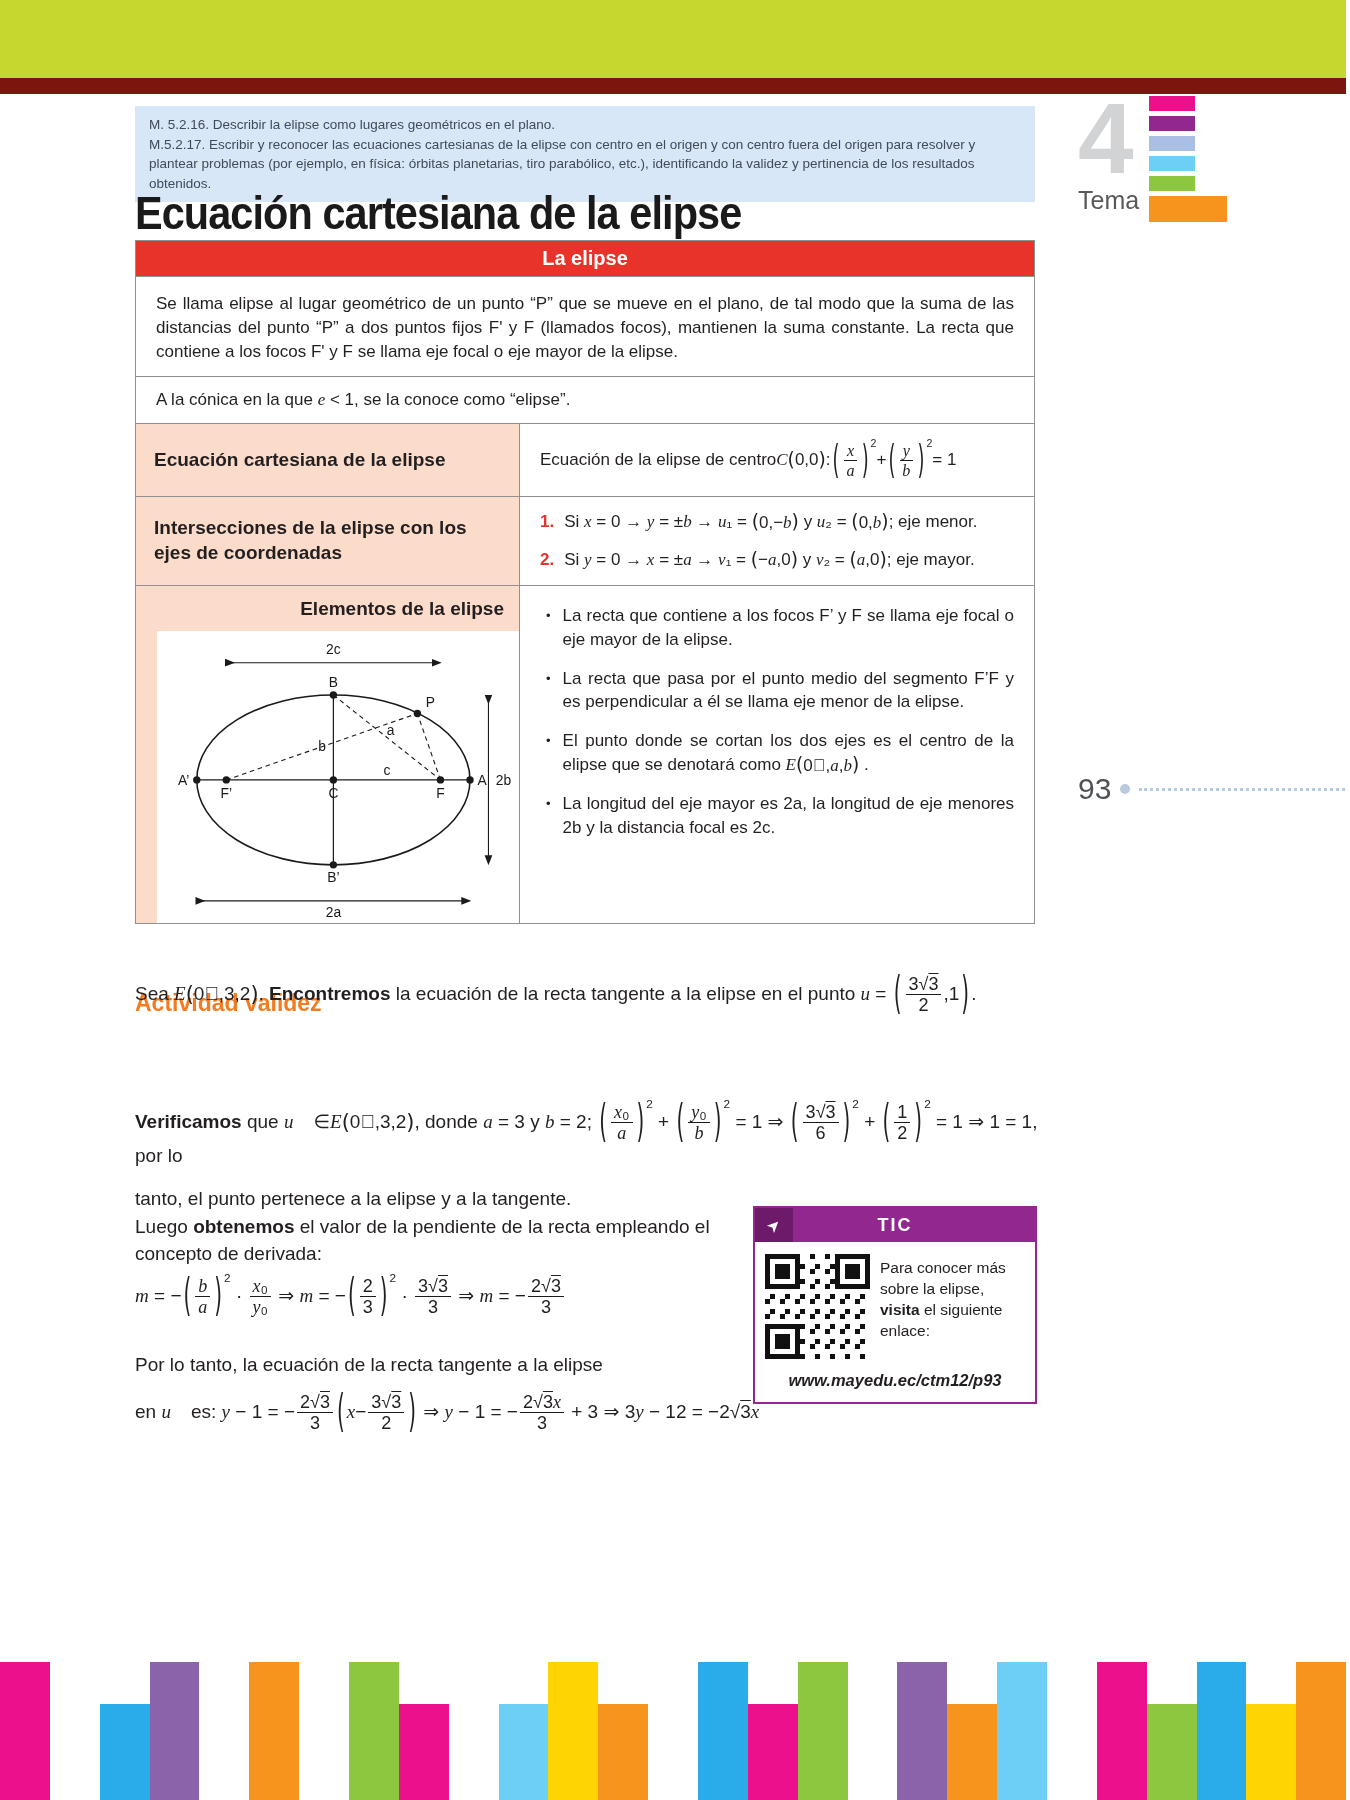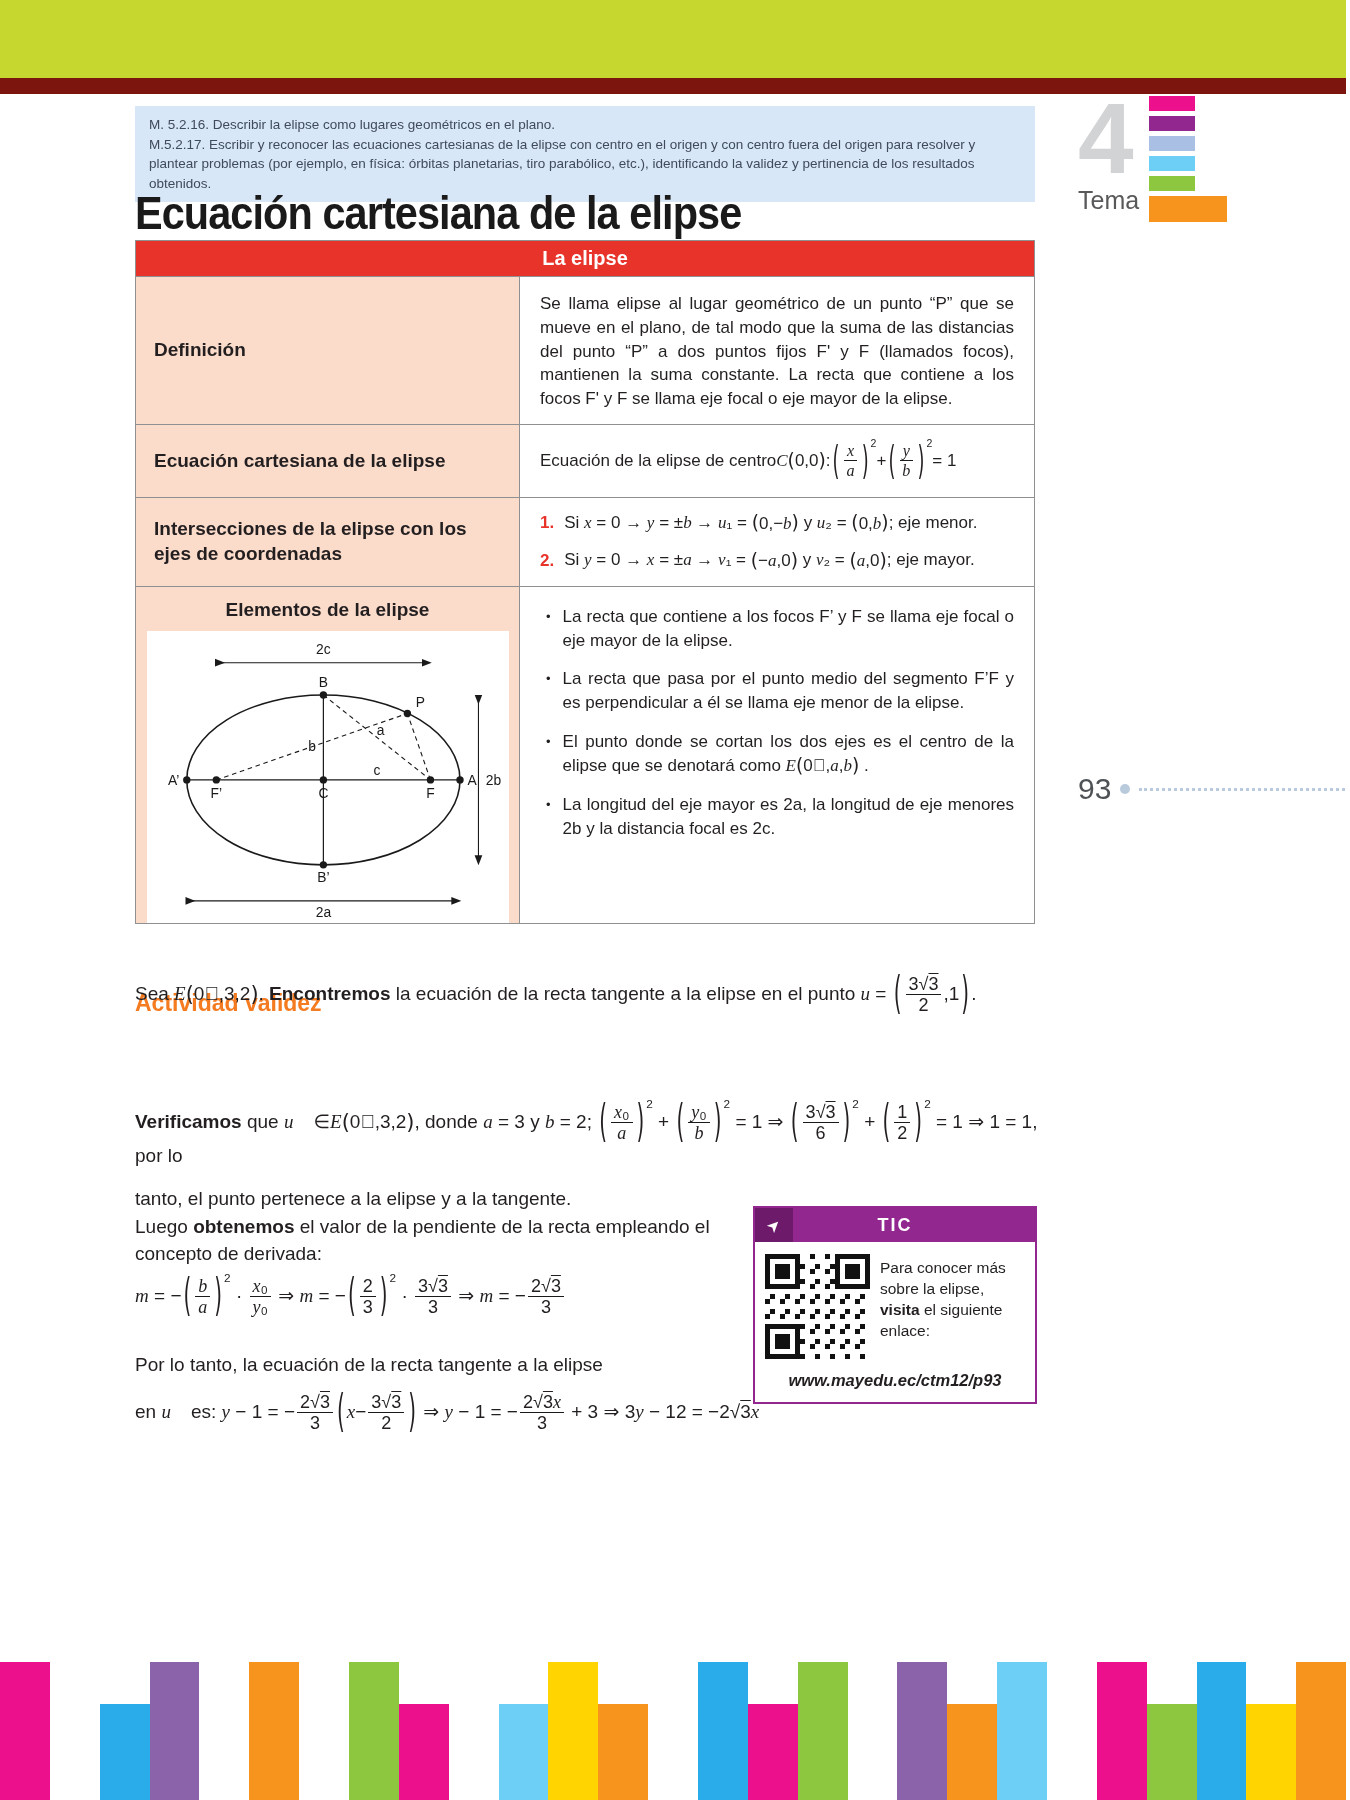--- a/index.html
+++ b/index.html
@@ -33,21 +33,21 @@
   .t-row{display:flex;border-top:1px solid #8f9091;align-items:stretch;}
   .t-left{width:384px;background:#fbdccb;border-right:1px solid #8f9091;display:flex;align-items:center;
           padding:16px 18px;font-weight:700;font-size:19px;box-sizing:border-box;line-height:1.3;}
   .t-right{flex:1;background:#fff;box-sizing:border-box;font-size:17px;line-height:1.4;}
   .defp{padding:15px 20px 13px;text-align:justify;margin:0;}
   .defnote{border-top:1px solid #8f9091;padding:11px 20px;margin:0;}
   .eqcell{padding:16px 20px;display:flex;align-items:center;min-height:72px;}
   .intercell{padding:13px 20px;display:flex;flex-direction:column;gap:13px;justify-content:center;}
   .interitem{display:flex;align-items:center;}
   .inum{color:#e8332b;font-weight:700;margin-right:10px;}
-  .t-left.elemcell{display:flex;flex-direction:column;align-items:center;padding:0;font-weight:400;}
+  .t-left.elemcell{display:flex;flex-direction:column;align-items:flex-end;padding:0;font-weight:400;}
   .elemhead{padding:11px 15px 9px;font-weight:700;font-size:19px;background:#fbdccb;}
   .diagwrap{flex:1;background:#fff;display:flex;justify-content:center;align-items:flex-start;padding-top:4px;}
   .bullets{padding:18px 20px;display:flex;flex-direction:column;gap:15px;}
   .bullet{display:flex;}
   .bdot{margin:0 12px 0 6px;font-size:13px;line-height:1.9;}
   .btxt{flex:1;text-align:justify;}
 
   
   .dlbl{font-size:15px;fill:#1a1a1a;font-family:"Liberation Sans",sans-serif;}
 
@@ -129,23 +129,23 @@
         <div class="stripe last" style="background: rgb(247, 148, 29);"></div>
       </div>
   </div>
 
   <h1 class="title">Ecuación cartesiana de la elipse</h1>
 
   <div class="maintable">
     <div class="t-header">La elipse</div>
 
     <div class="t-row">
-      <div class="t-left">Definición</div>
       <div class="t-right">
         <p class="defp">Se llama elipse al lugar geométrico de un punto “P” que se mueve en el plano, de tal modo que la suma de las distancias del punto “P” a dos puntos fijos F' y F (llamados focos), mantienen la suma constante. La recta que contiene a los focos F' y F se llama eje focal o eje mayor de la elipse.</p>
+        <p class="defnote">A la cónica en la que <i>e</i> &lt; 1, se la conoce como “elipse”.</p>
       </div>
     </div>
 
     <div class="t-row">
       <div class="t-left">Ecuación cartesiana de la elipse</div>
       <div class="t-right eqcell">Ecuación de la elipse de centro  <i>C</i><span class="par">
             <span class="br">(</span>
             <span class="pin">0,0</span>
             <span class="br">)</span>
           </span>: <span class="par tall">

